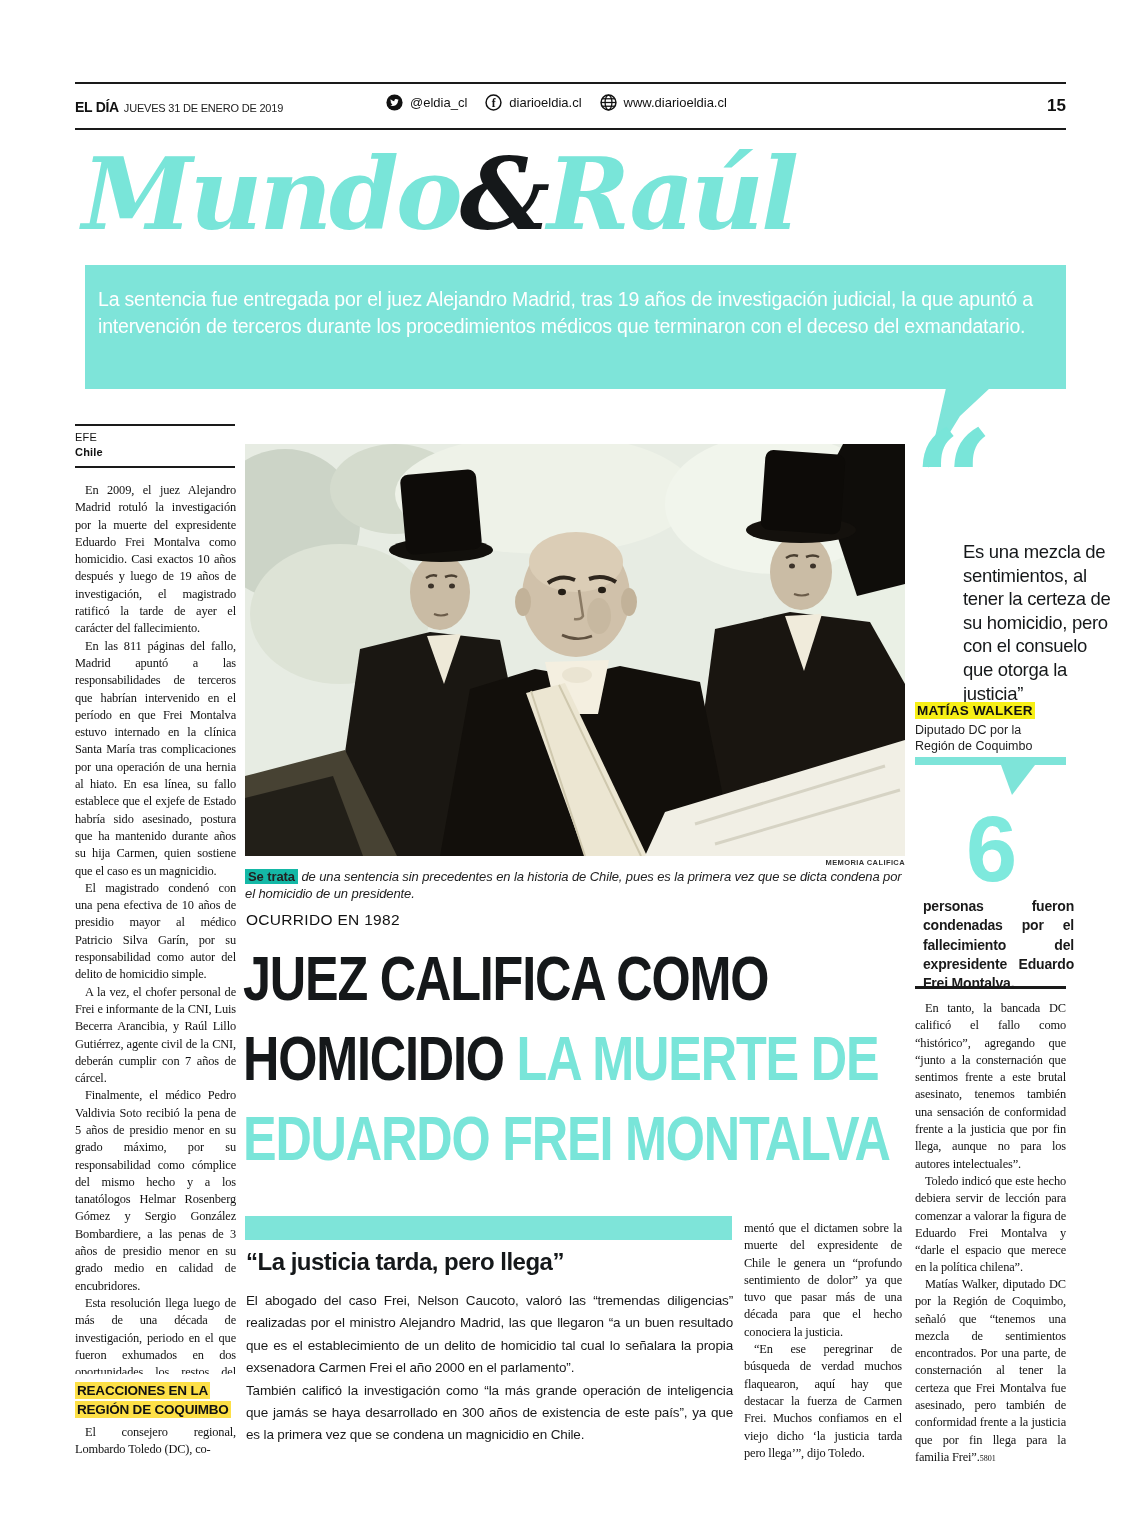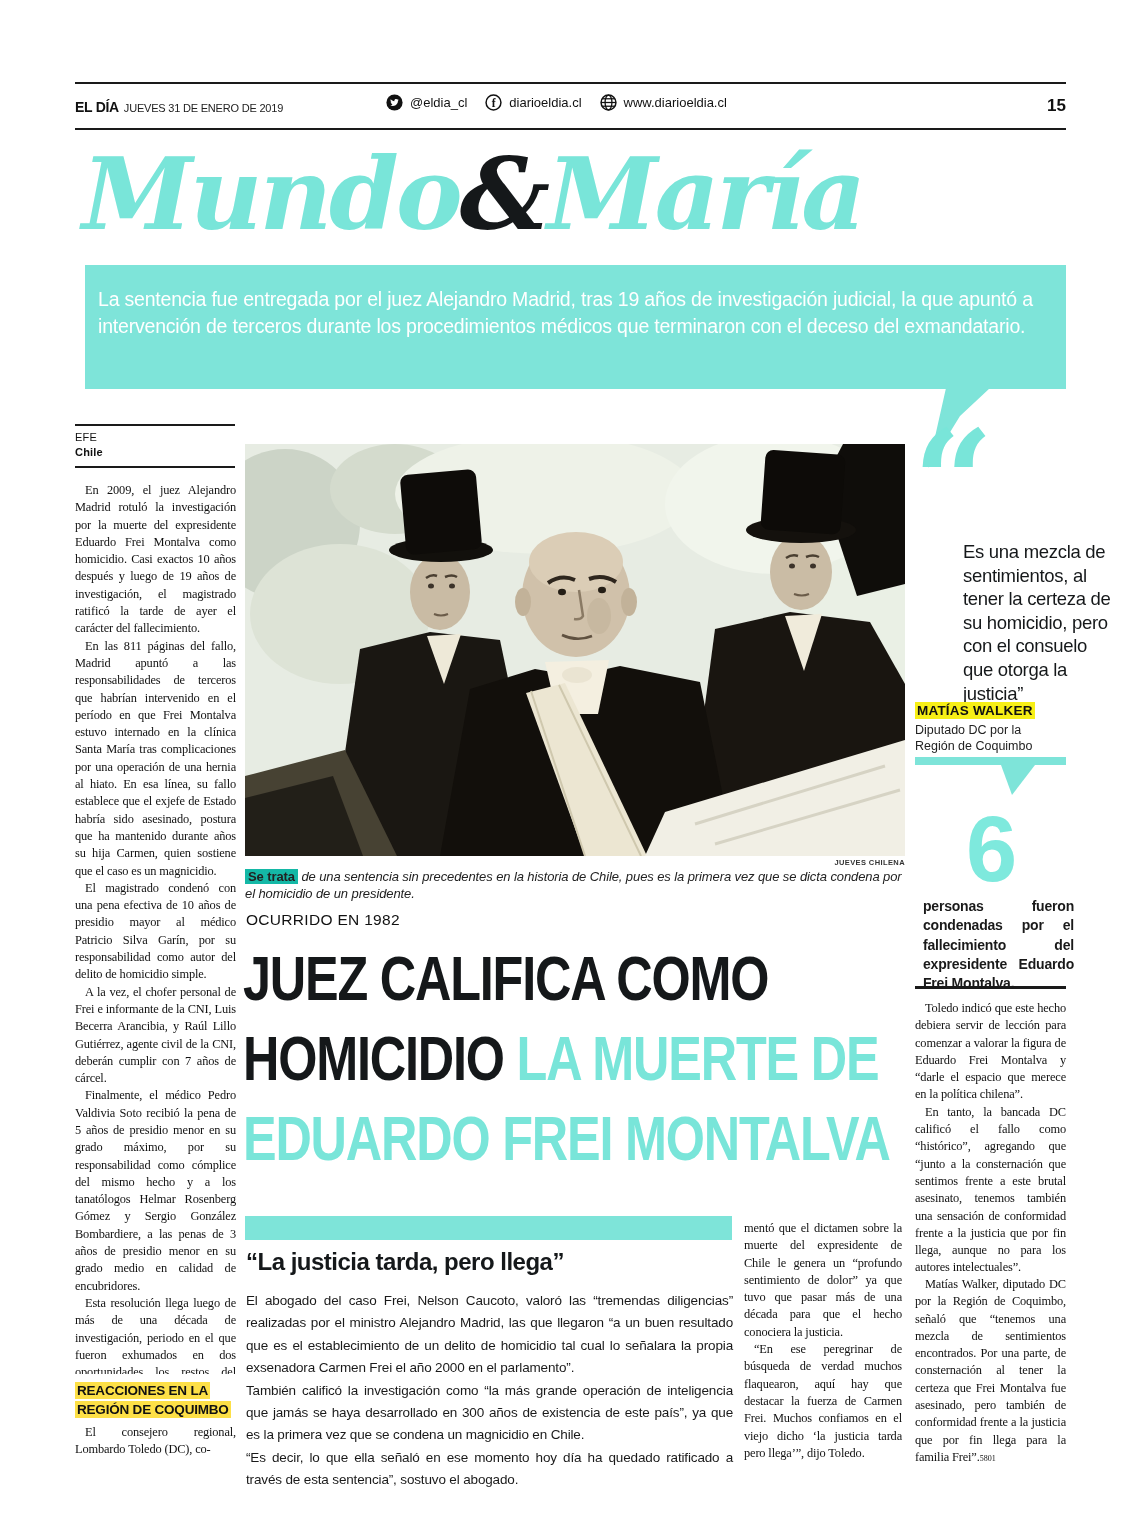--- a/index.html
+++ b/index.html
@@ -80,21 +80,21 @@
         <line x1="2" y1="11.5" x2="14" y2="11.5" stroke="#111" stroke-width="1.2"></line>
       </svg>
     <span>www.diarioeldia.cl</span>
   </span>
 </div>
 
 <div class="abs pagenum" style="right:76px;top:96px;">15</div>
 <div class="abs rule" style="left:75px;top:128px;width:991px;height:2px;"></div>
 
 <div class="abs section-title" style="left:82px;top:142px;">
-  <span class="teal-txt">Mundo</span><span class="black-txt">&amp;</span><span class="teal-txt">María</span>
+  <span class="teal-txt">Mundo</span><span class="black-txt">&amp;</span><span class="teal-txt">Raúl</span>
 </div>
 
 <div class="abs banner" style="left:85px;top:265px;width:981px;height:124px;">
   <div style="max-width:952px;">La sentencia fue entregada por el juez Alejandro Madrid, tras 19 años de investigación judicial, la que apuntó a intervención de terceros durante los procedimientos médicos que terminaron con el deceso del exmandatario.</div>
 </div>
 <svg class="abs" style="left:920px;top:388px;" width="72" height="80" viewBox="0 0 72 80">
     <polygon points="26,0 70,0 40,28 8,80" fill="#7EE4D9"></polygon>
   </svg>
 
 <div class="abs rule" style="left:75px;top:424px;width:160px;height:1.5px;"></div>
@@ -169,40 +169,39 @@
     <ellipse cx="354" cy="172" rx="12" ry="18" fill="#c2b299" opacity="0.6"></ellipse>
     <path d="M317,191 q15,7 30,1" stroke="#5f5140" stroke-width="2.5" fill="none"></path>
   </g>
 
   <polygon points="0,332 100,306 152,412 0,412" fill="#474233"></polygon>
   <polygon points="0,354 88,332 118,412 0,412" fill="#221f18"></polygon>
   <polygon points="420,368 660,296 660,412 400,412" fill="#f1efe5"></polygon>
   <path d="M450,380 L640,322 M470,400 L655,346" stroke="#d6d3c4" stroke-width="3" fill="none"></path>
 </svg>
 
-<div class="abs credit" style="left:745px;top:858px;width:160px;">JUEVES CHILENA</div>
+<div class="abs credit" style="left:745px;top:858px;width:160px;">MEMORIA CALIFICA</div>
 
 <div class="abs caption" style="left:245px;top:868px;width:660px;">
   <span class="cap-lead">Se trata</span><span> de una sentencia sin precedentes en la historia de Chile, pues es la primera vez que se dicta condena por el homicidio de un presidente.</span>
 </div>
 
 <div class="abs kicker" style="left:246px;top:911px;">OCURRIDO EN 1982</div>
 
 <div class="abs" style="left:243px;top:938px;width:700px;">
   <div class="headline"><span>JUEZ CALIFICA COMO</span></div>
   <div class="headline"><span>HOMICIDIO </span><span class="teal">LA MUERTE DE</span></div>
   <div class="headline"><span class="teal">EDUARDO FREI MONTALVA</span></div>
 </div>
 
 <div class="abs subbar" style="left:245px;top:1216px;width:487px;height:24px;"></div>
 <div class="abs subhead" style="left:246px;top:1248px;width:487px;">“La justicia tarda, pero llega”</div>
 <div class="abs subbody" style="left:246px;top:1290px;width:487px;">
     <p>El abogado del caso Frei, Nelson Caucoto, valoró las “tremendas diligencias” realizadas por el ministro Alejandro Madrid, las que llegaron “a un buen resultado que es el establecimiento de un delito de homicidio tal cual lo señalara la propia exsenadora Carmen Frei el año 2000 en el parlamento”.</p>
     <p>También calificó la investigación como “la más grande operación de inteligencia que jamás se haya desarrollado en 300 años de existencia de este país”, ya que es la primera vez que se condena un magnicidio en Chile.</p>
-    <p>“Es decir, lo que ella señaló en ese momento hoy día ha quedado ratificado a través de esta sentencia”, sostuvo el abogado.</p>
   </div>
 
 <div class="abs serifcol nofirst" style="left:744px;top:1220px;width:158px;">
     <p>mentó que el dictamen sobre la muerte del expresidente de Chile le genera un “profundo sentimiento de dolor” ya que tuvo que pasar más de una década para que el hecho conociera la justicia.</p>
     <p>“En ese peregrinar de búsqueda de verdad muchos flaquearon, aquí hay que destacar la fuerza de Carmen Frei. Muchos confiamos en el viejo dicho ‘la justicia tarda pero llega’”, dijo Toledo.</p>
   </div>
 
 <div class="abs qmark" style="left:913px;top:432px;">“</div>
 <div class="abs qtext" style="left:915px;top:540px;width:152px;margin-left:48px;">Es una mezcla de sentimientos, al tener la certeza de su homicidio, pero con el consuelo que otorga la justicia”</div>
 <div class="abs" style="left:915px;top:701px;">
@@ -212,18 +211,18 @@
 <svg class="abs" style="left:915px;top:757px;" width="151" height="38" viewBox="0 0 151 38">
     <rect width="151" height="8" fill="#7EE4D9"></rect>
     <polygon points="86,8 120,8 97,38" fill="#7EE4D9"></polygon>
   </svg>
 
 <div class="abs statnum" style="left:915px;top:806px;width:151px;">6</div>
 <div class="abs stattext" style="left:915px;top:897px;width:151px;margin-left:8px;">personas fueron condenadas por el fallecimiento del expresidente Eduardo Frei Montalva.</div>
 <div class="abs rule" style="left:915px;top:986px;width:151px;height:3px;"></div>
 
 <div class="abs serifcol" style="left:915px;top:1000px;width:151px;">
+    <p>En tanto, la bancada DC calificó el fallo como “histórico”, agregando que “junto a la consternación que sentimos frente a este brutal asesinato, tenemos también una sensación de conformidad frente a la justicia que por fin llega, aunque no para los autores intelectuales”.</p>
     <p>Toledo indicó que este hecho debiera servir de lección para comenzar a valorar la figura de Eduardo Frei Montalva y “darle el espacio que merece en la política chilena”.</p>
-    <p>En tanto, la bancada DC calificó el fallo como “histórico”, agregando que “junto a la consternación que sentimos frente a este brutal asesinato, tenemos también una sensación de conformidad frente a la justicia que por fin llega, aunque no para los autores intelectuales”.</p>
   </div>
 <div class="abs serifcol" style="left:915px;top:1276px;width:151px;">
   <p><span>Matías Walker, diputado DC por la Región de Coquimbo, señaló que “tenemos una mezcla de sentimientos encontrados. Por una parte, de consternación al tener la certeza que Frei Montalva fue asesinado, pero también de conformidad frente a la justicia que por fin llega para la familia Frei”.</span><span class="endcode">5801</span></p>
 </div>
 
 </body></html>

